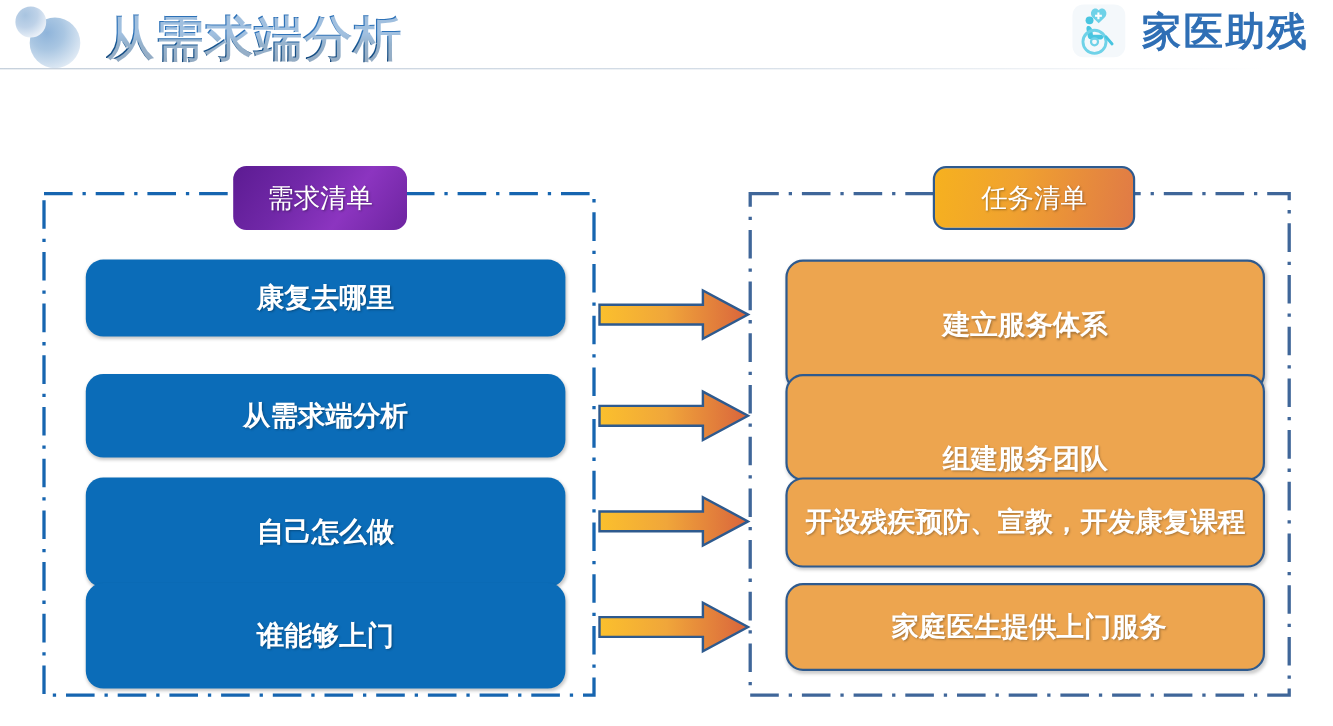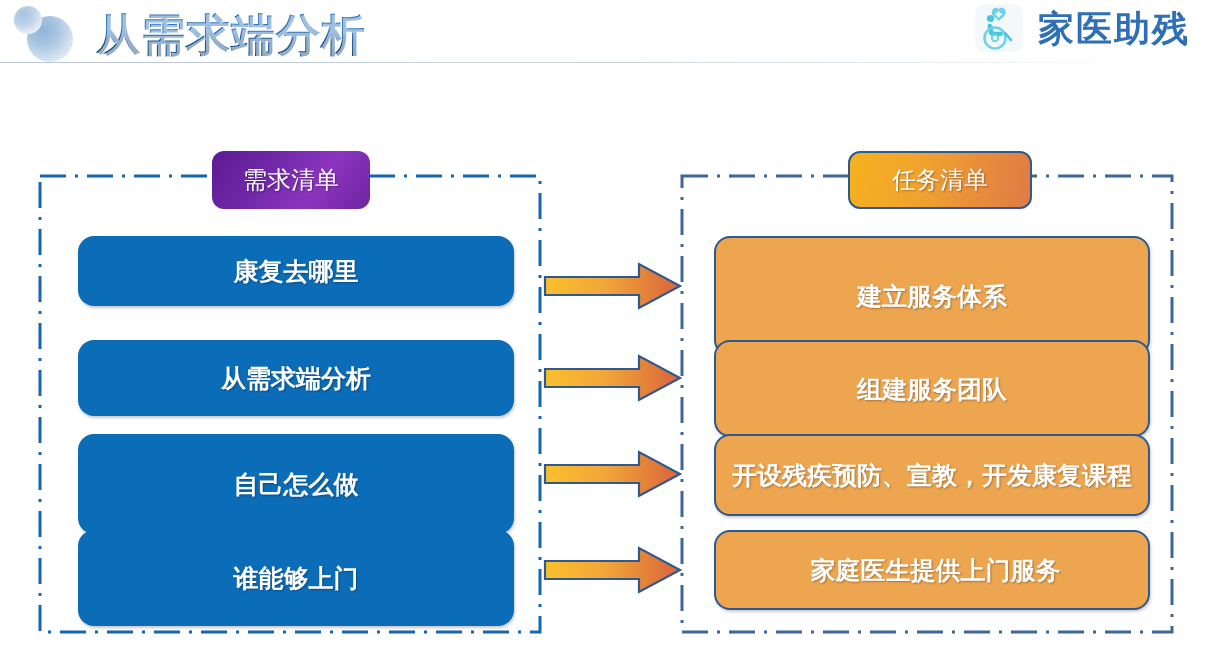--- a/index.html
+++ b/index.html
@@ -263,21 +263,21 @@
   </svg>
 </div>
 
 <div id="panel-task" class="panel" style="border: none;"></div>
 
 <div id="badge-task" class="panel-badge">任务清单</div>
 
 <div class="item-box orange" style="top:236px; height:120px;">
   <span>建立服务体系</span>
 </div>
-<div class="item-box orange" style="top:340px; height:97px;">
+<div class="item-box orange" style="top:340px; height:97px;align-items:flex-end;">
   <span>组建服务团队</span>
 </div>
 <div class="item-box orange" style="top:434px; height:82px;">
   <span>开设残疾预防、宣教，开发康复课程</span>
 </div>
 <div class="item-box orange" style="top:530px; height:80px;padding-left:19px;">
   <span>家庭医生提供上门服务</span>
 </div>
 
 <svg width="506" height="462" style="position: absolute; left: 37px; top: 173px; pointer-events: none;">

